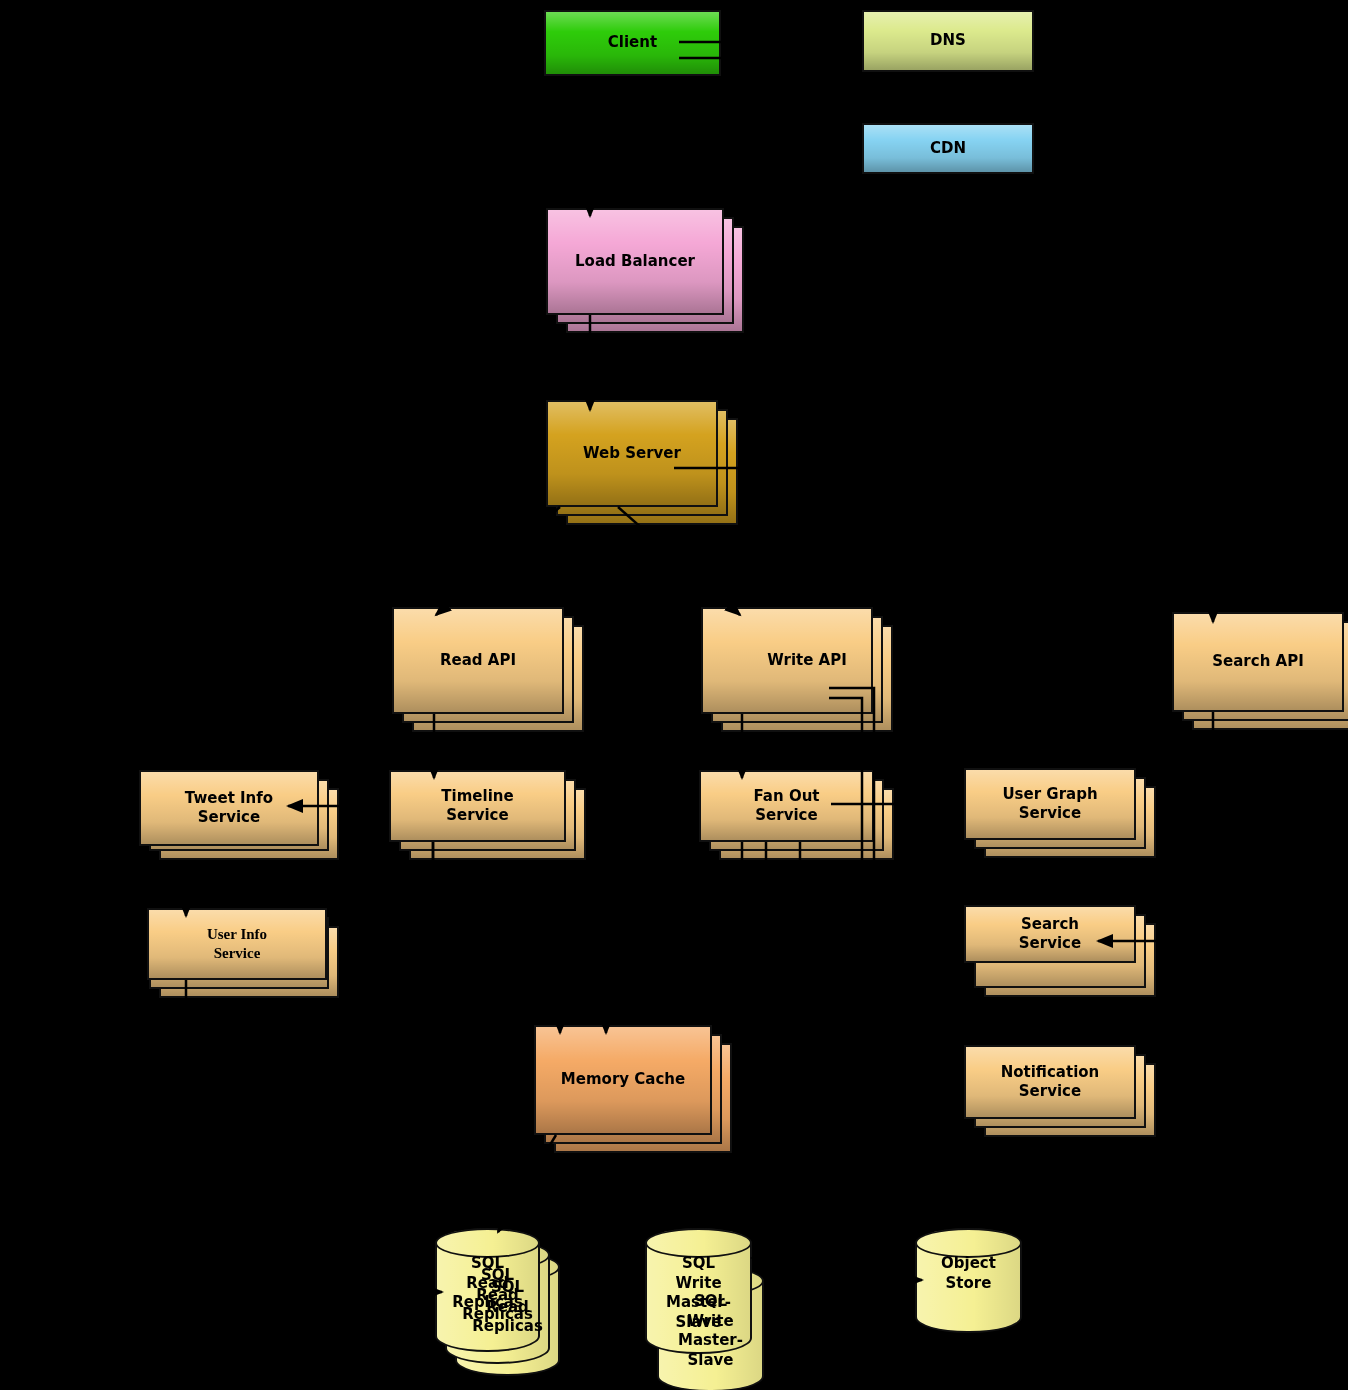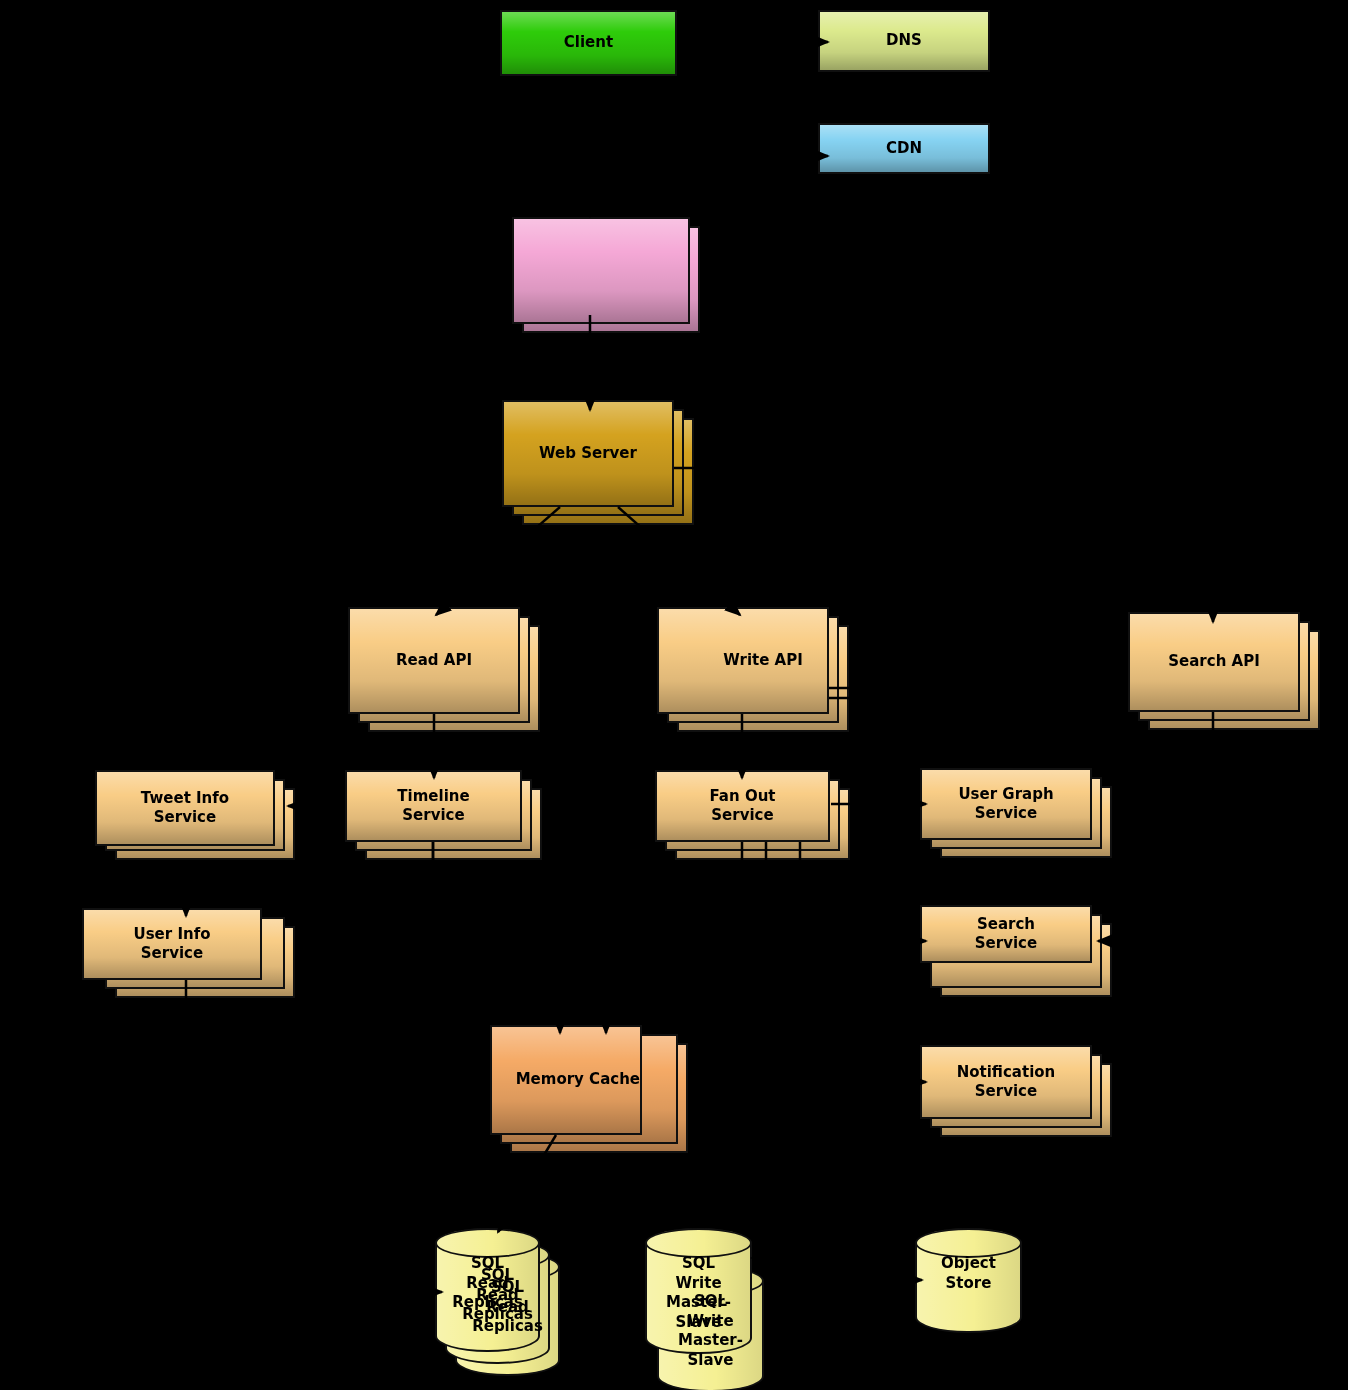--- a/index.html
+++ b/index.html
@@ -22,20 +22,21 @@
   }
   .box {
     display: flex;
     align-items: center;
     justify-content: center;
     background-image: linear-gradient(180deg,
       rgba(255,255,255,0.30),
       rgba(255,255,255,0.00) 32%,
       rgba(0,0,0,0.10) 70%,
       rgba(0,0,0,0.30) 100%);
+    margin-left: 44px;
   }
   .db {
     border-radius: 52px / 16px;
     background-image: linear-gradient(90deg,
       rgba(255,255,255,0.25),
       rgba(0,0,0,0.00) 55%,
       rgba(0,0,0,0.10) 100%);
   }
   .db::before {
     content: "";
@@ -77,20 +78,23 @@
       <div class="label">Client</div>
     </div>
     <div class="node box" style="left: 818px; top: 10px; width: 172px; height: 62px; background-color: rgb(220, 234, 141);">
       <div class="label">DNS</div>
     </div>
     <div class="node box" style="left: 818px; top: 123px; width: 172px; height: 51px; background-color: rgb(134, 211, 242);">
       <div class="label">CDN</div>
     </div>
     <div class="node box" style="left: 522px; top: 226px; width: 178px; height: 107px; background-color: rgb(245, 168, 214);"></div>
     <div class="node box" style="left: 512px; top: 217px; width: 178px; height: 107px; background-color: rgb(245, 168, 214);"></div>
+    <div class="node box" style="left: 502px; top: 208px; width: 178px; height: 107px; background-color: rgb(245, 168, 214);">
+      <div class="label">Load Balancer</div>
+    </div>
     <div class="node box" style="left: 522px; top: 418px; width: 172px; height: 107px; background-color: rgb(212, 162, 31);"></div>
     <div class="node box" style="left: 512px; top: 409px; width: 172px; height: 107px; background-color: rgb(212, 162, 31);"></div>
     <div class="node box" style="left: 502px; top: 400px; width: 172px; height: 107px; background-color: rgb(212, 162, 31);">
       <div class="label">Web Server</div>
     </div>
     <div class="node box" style="left: 368px; top: 625px; width: 172px; height: 107px; background-color: rgb(249, 205, 134);"></div>
     <div class="node box" style="left: 358px; top: 616px; width: 172px; height: 107px; background-color: rgb(249, 205, 134);"></div>
     <div class="node box" style="left: 348px; top: 607px; width: 172px; height: 107px; background-color: rgb(249, 205, 134);">
       <div class="label">Read API</div>
     </div>
@@ -123,33 +127,33 @@
 Service</div>
     </div>
     <div class="node box" style="left: 940px; top: 786px; width: 172px; height: 72px; background-color: rgb(249, 205, 134);"></div>
     <div class="node box" style="left: 930px; top: 777px; width: 172px; height: 72px; background-color: rgb(249, 205, 134);"></div>
     <div class="node box" style="left: 920px; top: 768px; width: 172px; height: 72px; background-color: rgb(249, 205, 134);">
       <div class="label">User Graph
 Service</div>
     </div>
     <div class="node box" style="left: 115px; top: 926px; width: 180px; height: 72px; background-color: rgb(249, 205, 134);"></div>
     <div class="node box" style="left: 105px; top: 917px; width: 180px; height: 72px; background-color: rgb(249, 205, 134);"></div>
-    <div class="node box" style="left: 82px; top: 908px; width: 180px; height: 72px; background-color: rgb(249, 205, 134);">
+    <div class="node box" style="left: 103px; top: 908px; width: 180px; height: 72px; background-color: rgb(249, 205, 134); font-family: Liberation Serif, serif;">
       <div class="label">User Info
 Service</div>
     </div>
     <div class="node box" style="left: 940px; top: 923px; width: 172px; height: 74px; background-color: rgb(249, 205, 134);"></div>
     <div class="node box" style="left: 930px; top: 914px; width: 172px; height: 74px; background-color: rgb(249, 205, 134);"></div>
     <div class="node box" style="left: 920px; top: 905px; width: 172px; height: 58px; background-color: rgb(249, 205, 134);">
       <div class="label">Search
 Service</div>
     </div>
     <div class="node box" style="left: 510px; top: 1043px; width: 178px; height: 110px; background-color: rgb(245, 170, 102);"></div>
     <div class="node box" style="left: 500px; top: 1034px; width: 178px; height: 110px; background-color: rgb(245, 170, 102);"></div>
-    <div class="node box" style="left: 490px; top: 1025px; width: 152px; height: 110px; background-color: rgb(245, 170, 102); justify-content: flex-end;">
+    <div class="node box" style="left: 490px; top: 1025px; width: 178px; height: 110px; background-color: rgb(245, 170, 102);">
       <div class="label">Memory Cache</div>
     </div>
     <div class="node box" style="left: 940px; top: 1063px; width: 172px; height: 74px; background-color: rgb(249, 205, 134);"></div>
     <div class="node box" style="left: 930px; top: 1054px; width: 172px; height: 74px; background-color: rgb(249, 205, 134);"></div>
     <div class="node box" style="left: 920px; top: 1045px; width: 172px; height: 74px; background-color: rgb(249, 205, 134);">
       <div class="label">Notification
 Service</div>
     </div>
     <div class="node db" style="left: 455px; top: 1252px; width: 105px; height: 124px; background-color: rgb(245, 240, 147);">
       <div class="label">SQL

